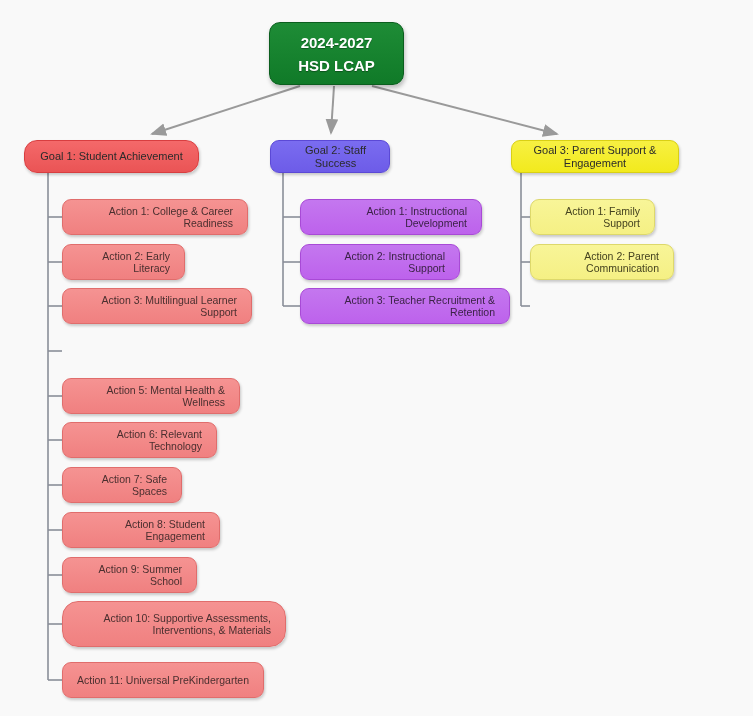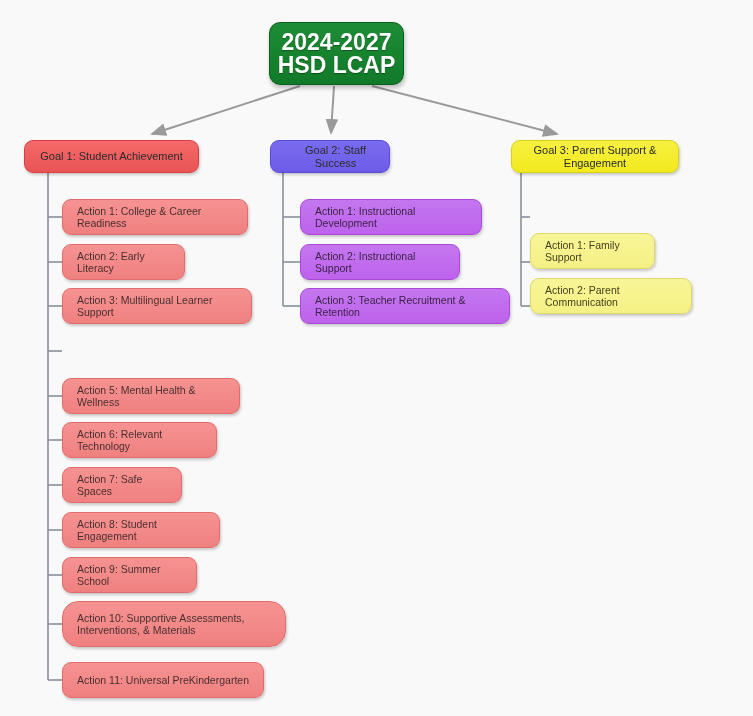--- a/index.html
+++ b/index.html
@@ -49,21 +49,21 @@
     width: 135px;
     height: 63px;
     background: linear-gradient(#1e8c36, #107a28);
     border-color: #0b5e1e;
     justify-content: center;
     border-radius: 11px;
     box-shadow: 1px 3px 4px rgba(0,0,0,0.25);
   }
   .root .node-label {
     color: #ffffff;
-    font-size: 23px;
+    font-size: 15px;
     line-height: 23px;
     font-weight: bold;
     text-align: center;
     text-shadow: 0 1px 1px rgba(0,0,0,0.35);
   }
 
   
   .goal {
     height: 33px;
     padding: 0 13px;
@@ -72,20 +72,21 @@
   .goal .node-label {
     font-size: 11px;
     line-height: 13px;
     text-align: center;
     color: #2b2b2b;
   }
   .goal-1 {
     left: 24px;  top: 140px;  width: 175px;
     background: linear-gradient(#f4696a, #ea5455);
     border-color: #d83e40;
+    border-radius: 13px;
   }
   .goal-2 {
     left: 270px; top: 140px;  width: 120px;
     background: linear-gradient(#7a6cf0, #6d5ce8);
     border-color: #5b49d6;
     padding-left: 24px;
   }
   .goal-3 {
     left: 511px; top: 140px;  width: 168px;
     background: linear-gradient(#f7f042, #f2ea1d);
@@ -94,41 +95,40 @@
 
   
   .action {
     height: 36px;
     padding: 0 14px;
     justify-content: flex-start;
   }
   .action .node-label {
     font-size: 10.5px;
     line-height: 12px;
-    text-align: left;
+    text-align: right;
     color: #3a3030;
   }
   .action.tall { height: 46px; border-radius: 16px; }
 
   .red-action {
     background: linear-gradient(#f59392, #f08080);
     border-color: #e06d6c;
   }
   .red-action .node-label { color: #4a2f2f; }
 
   .purple-action {
     background: linear-gradient(#c477ef, #bd62ec);
     border-color: #a84ad6;
   }
   .purple-action .node-label { color: #3b2246; }
 
   .yellow-action {
     background: linear-gradient(#f8f598, #f5f084);
     border-color: #ddd86b;
-    margin-top: 34px;
   }
   .yellow-action .node-label { color: #44421f; }
 </style>
 </head>
 <body>
 
 <div id="canvas">
 
   <svg id="edges" viewBox="0 0 753 716" xmlns="http://www.w3.org/2000/svg">
     <defs>
@@ -220,17 +220,17 @@
     <span class="node-label">Action 3: Teacher Recruitment &amp; Retention</span>
   </div>
 
   <div class="node goal goal-3">
     <span class="node-label">Goal 3: Parent Support &amp; Engagement</span>
   </div>
 
   <div class="node action yellow-action" style="left:530px; top:199px; width:125px;">
     <span class="node-label">Action 1:  Family Support</span>
   </div>
-  <div class="node action yellow-action" style="left:530px; top:244px; width:162px;">
+  <div class="node action yellow-action" style="left:530px; top:244px; width:144px;">
     <span class="node-label">Action 2:  Parent Communication</span>
   </div>
 
 </div>
 
 </body></html>

